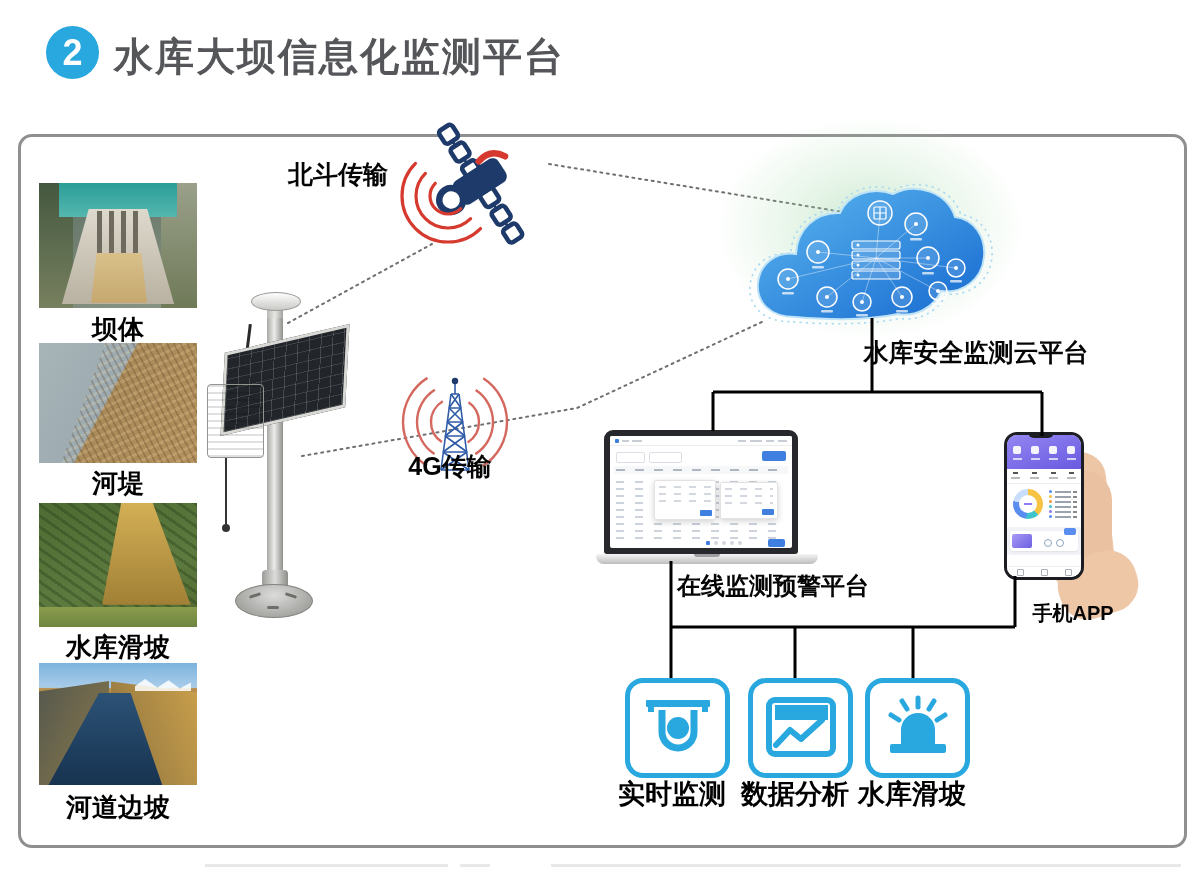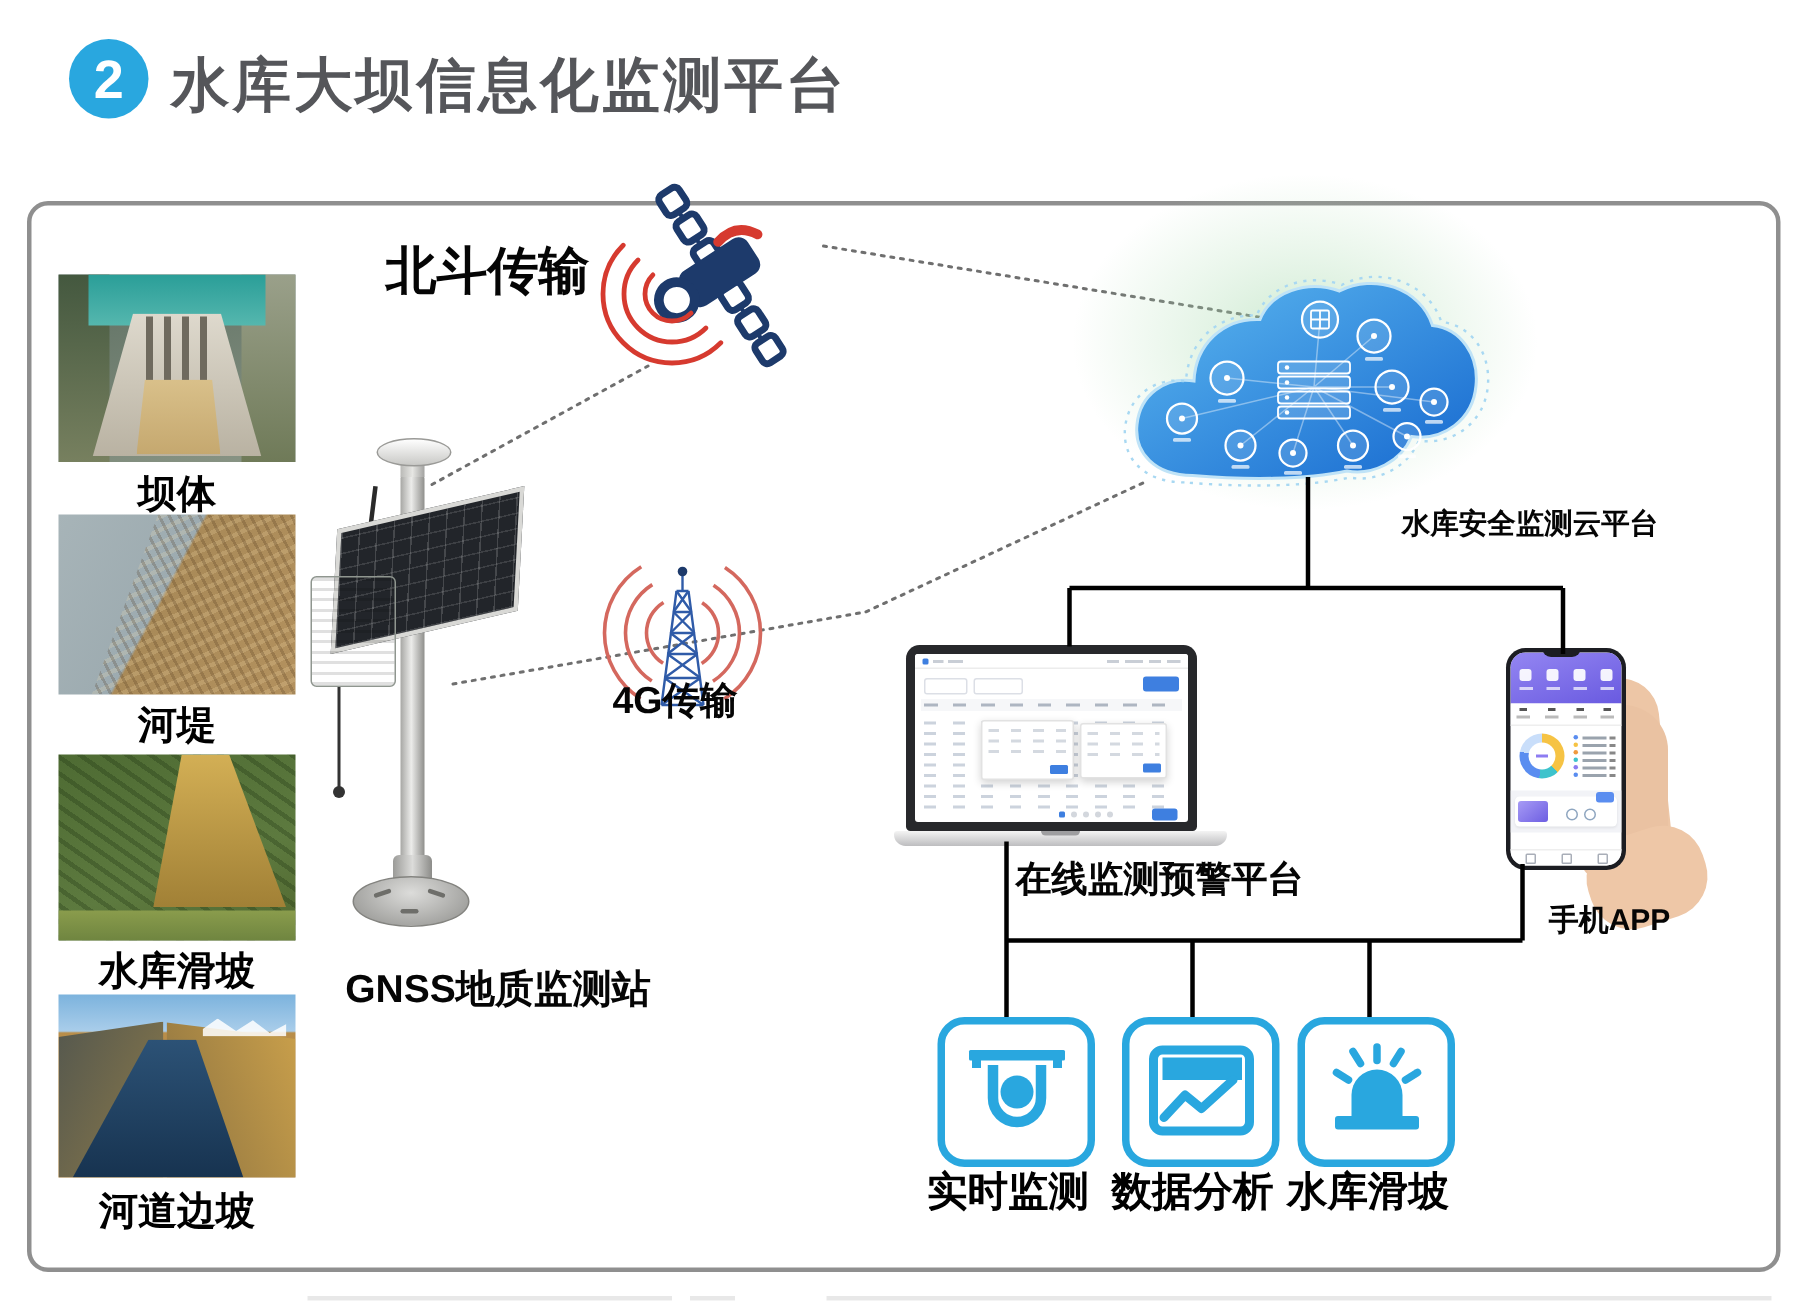--- a/index.html
+++ b/index.html
@@ -496,24 +496,23 @@
       <path d="M713 392 V431"></path>
       <path d="M1042 392 V436"></path>
       <path d="M671 561 V678"></path>
       <path d="M671 627 H1015"></path>
       <path d="M795 627 V678"></path>
       <path d="M913 627 V678"></path>
       <path d="M1015 627 V576"></path>
     </g>
   </svg>
 
-  <div class="abs lbl" style="left:255px;top:158px;width:140px;font-size:34px">北斗传输</div>
+  <div class="abs lbl" style="left:268px;top:158px;width:140px;font-size:25px">北斗传输</div>
   <div class="abs lbl" style="left:385px;top:450px;width:130px;font-size:25px">4G传输</div>
-  <div class="abs lbl" style="left:222px;top:642px;width:220px;font-size:26px">GNSS地质监测站</div>
-  <div class="abs lbl" style="left:895px;top:336px;width:250px;font-size:19px">水库安全监测云平台</div>
+  <div class="abs lbl" style="left:851px;top:336px;width:250px;font-size:25px">水库安全监测云平台</div>
   <div class="abs lbl" style="left:648px;top:570px;width:250px;font-size:24px">在线监测预警平台</div>
   <div class="abs lbl" style="left:1018px;top:600px;width:110px;font-size:20px">手机APP</div>
   <div class="abs f-label" style="left:607px;top:776px">实时监测</div>
   <div class="abs f-label" style="left:730px;top:776px">数据分析</div>
   <div class="abs f-label" style="left:847px;top:776px">水库滑坡</div>
 
   <div class="hint" style="left:205px;width:243px"></div>
   <div class="hint" style="left:460px;width:30px"></div>
   <div class="hint" style="left:551px;width:630px"></div>
 </div>

